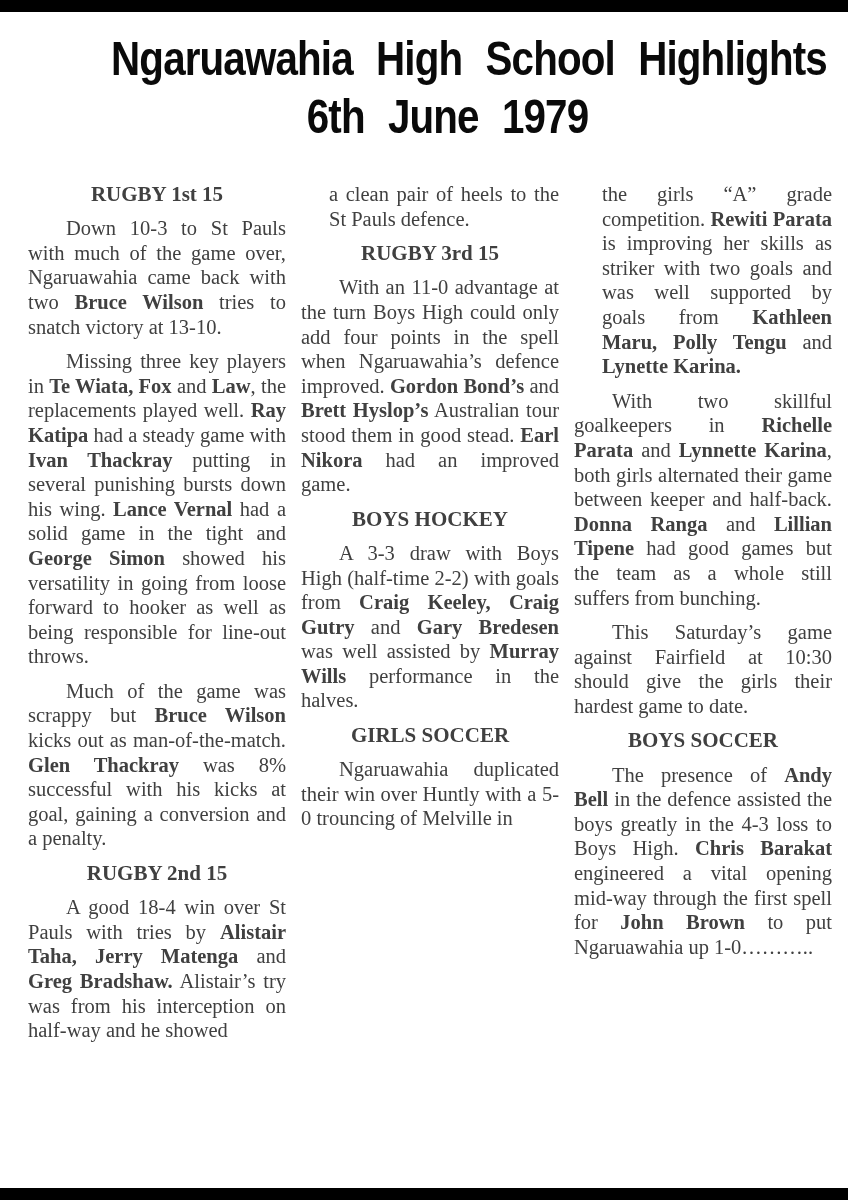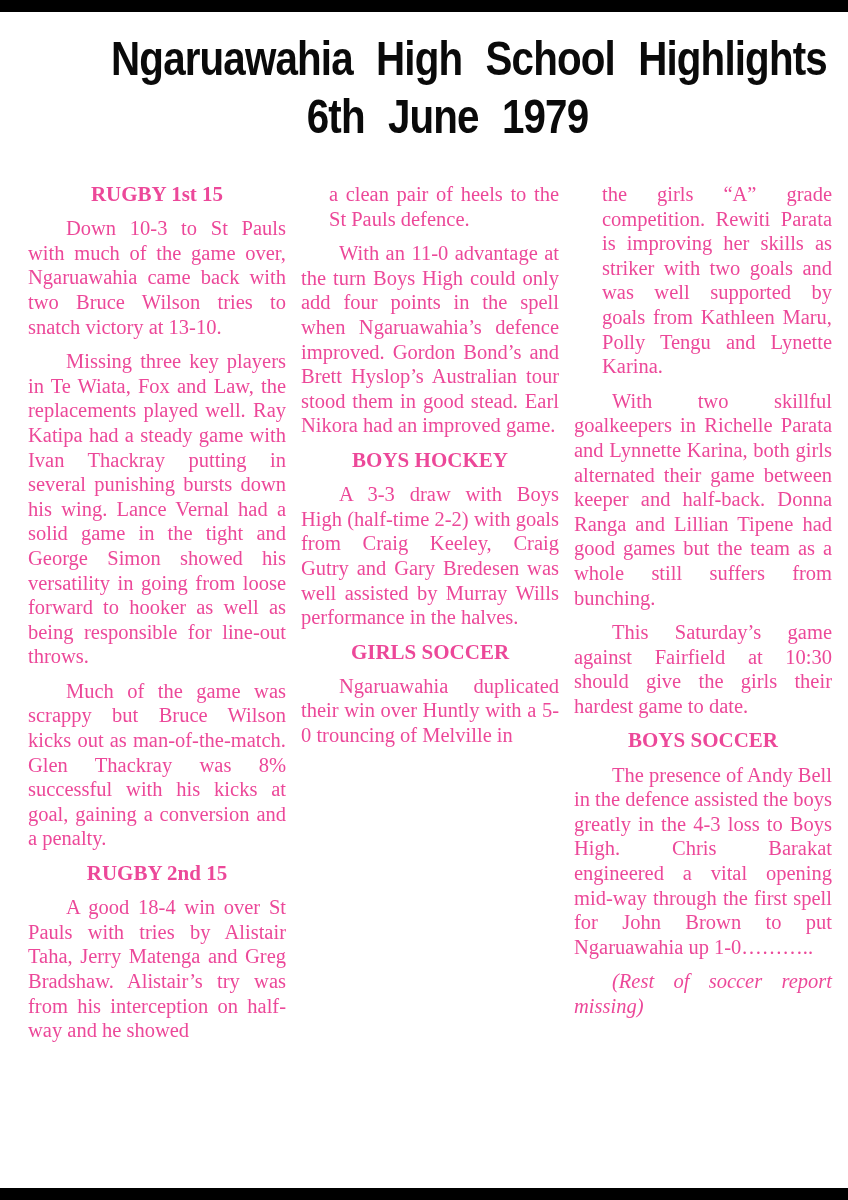--- a/index.html
+++ b/index.html
@@ -40,42 +40,42 @@
     white-space: nowrap;
   }
 
   .content {
     display: flex;
     gap: 15px;
     padding: 36px 16px 0 28px;
     font-family: "Liberation Serif", serif;
     font-size: 20.5px;
     line-height: 1.2;
-    color: #ec4899;
+    color: #404040;
   }
   .col {
     flex: 1;
     min-width: 0;
     text-align: justify;
   }
   .col h3 {
     margin: 10px 0 9px;
     text-align: center;
     font-size: 21px;
     font-weight: 700;
     text-indent: 0;
   }
   .col > :first-child { margin-top: 0; }
   .col p {
     margin: 0 0 10px;
     text-indent: 38px;
   }
   .col p.para_noindent { text-indent: 0; margin-left: 28px; }
   .col p.para_italic { font-style: italic; }
-  .b { font-weight: 400; }
+  .b { font-weight: 700; }
 </style>
 </head>
 <body>
 
 <div class="page">
   <div class="edge-bar top"></div>
 
   <header class="masthead">
     <div class="title-line">Ngaruawahia High School Highlights</div>
     <div class="title-line">6th June 1979</div>
@@ -85,30 +85,30 @@
     <div class="col">
         <h3><span>RUGBY 1st 15</span></h3>
         <p class="para"><span>Down 10-3 to St Pauls with much of the game over, Ngaruawahia came back with two </span><span class="b">Bruce Wilson</span><span> tries to snatch victory at 13-10.</span></p>
         <p class="para"><span>Missing three key players in </span><span class="b">Te Wiata, Fox</span><span> and </span><span class="b">Law</span><span>, the replacements played well. </span><span class="b">Ray Katipa</span><span> had a steady game with </span><span class="b">Ivan Thackray</span><span> putting in several punishing bursts down his wing. </span><span class="b">Lance Vernal</span><span> had a solid game in the tight and </span><span class="b">George Simon</span><span> showed his versatility in going from loose forward to hooker as well as being responsible for line-out throws.</span></p>
         <p class="para"><span>Much of the game was scrappy but </span><span class="b">Bruce Wilson</span><span> kicks out as man-of-the-match. </span><span class="b">Glen Thackray</span><span> was 8% successful with his kicks at goal, gaining a conversion and a penalty.</span></p>
         <h3><span>RUGBY 2nd 15</span></h3>
         <p class="para"><span>A good 18-4 win over St Pauls with tries by </span><span class="b">Alistair Taha, Jerry Matenga</span><span> and </span><span class="b">Greg Bradshaw.</span><span> Alistair’s try was from his interception on half-way and he showed</span></p>
       </div>
     <div class="col">
         <p class="para_noindent"><span>a clean pair of heels to the St Pauls defence.</span></p>
+        <h3><span>RUGBY 3rd 15</span></h3>
         <p class="para"><span>With an 11-0 advantage at the turn Boys High could only add four points in the spell when Ngaruawahia’s defence improved. </span><span class="b">Gordon Bond’s</span><span> and </span><span class="b">Brett Hyslop’s</span><span> Australian tour stood them in good stead. </span><span class="b">Earl Nikora</span><span> had an improved game.</span></p>
         <h3><span>BOYS HOCKEY</span></h3>
         <p class="para"><span>A 3-3 draw with Boys High (half-time 2-2) with goals from </span><span class="b">Craig Keeley, Craig Gutry</span><span> and </span><span class="b">Gary Bredesen</span><span> was well assisted by </span><span class="b">Murray Wills</span><span> performance in the halves.</span></p>
         <h3><span>GIRLS SOCCER</span></h3>
         <p class="para"><span>Ngaruawahia duplicated their win over Huntly with a 5-0 trouncing of Melville in</span></p>
       </div>
     <div class="col">
         <p class="para_noindent"><span>the girls “A” grade competition. </span><span class="b">Rewiti Parata</span><span> is improving her skills as striker with two goals and was well supported by goals from </span><span class="b">Kathleen Maru, Polly Tengu</span><span> and </span><span class="b">Lynette Karina.</span></p>
         <p class="para"><span>With two skillful goalkeepers in </span><span class="b">Richelle Parata</span><span> and </span><span class="b">Lynnette Karina</span><span>, both girls alternated their game between keeper and half-back. </span><span class="b">Donna Ranga</span><span> and </span><span class="b">Lillian Tipene</span><span> had good games but the team as a whole still suffers from bunching.</span></p>
         <p class="para"><span>This Saturday’s game against Fairfield at 10:30 should give the girls their hardest game to date.</span></p>
         <h3><span>BOYS SOCCER</span></h3>
         <p class="para"><span>The presence of </span><span class="b">Andy Bell</span><span> in the defence assisted the boys greatly in the 4-3 loss to Boys High. </span><span class="b">Chris Barakat</span><span> engineered a vital opening mid-way through the first spell for </span><span class="b">John Brown</span><span> to put Ngaruawahia up 1-0………..</span></p>
-        <p class="para_italic"><span>(Rest of soccer report missing)</span></p>
       </div>
   </main>
 
   <div class="edge-bar bottom"></div>
 </div>
 
 </body></html>

